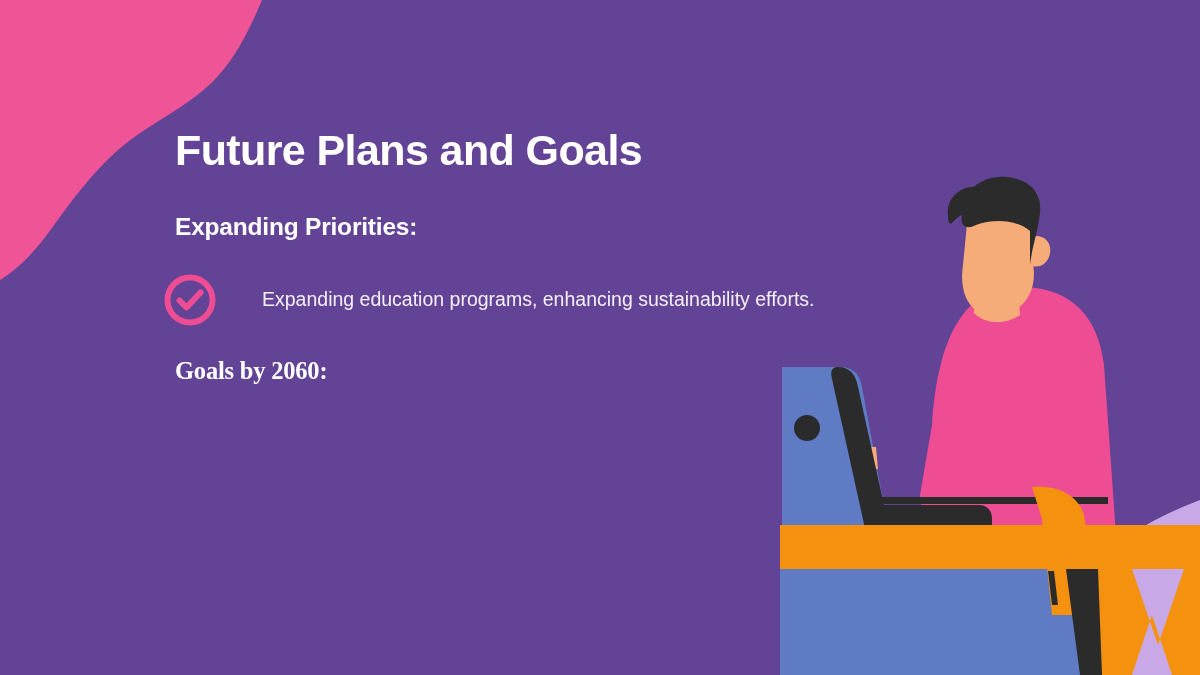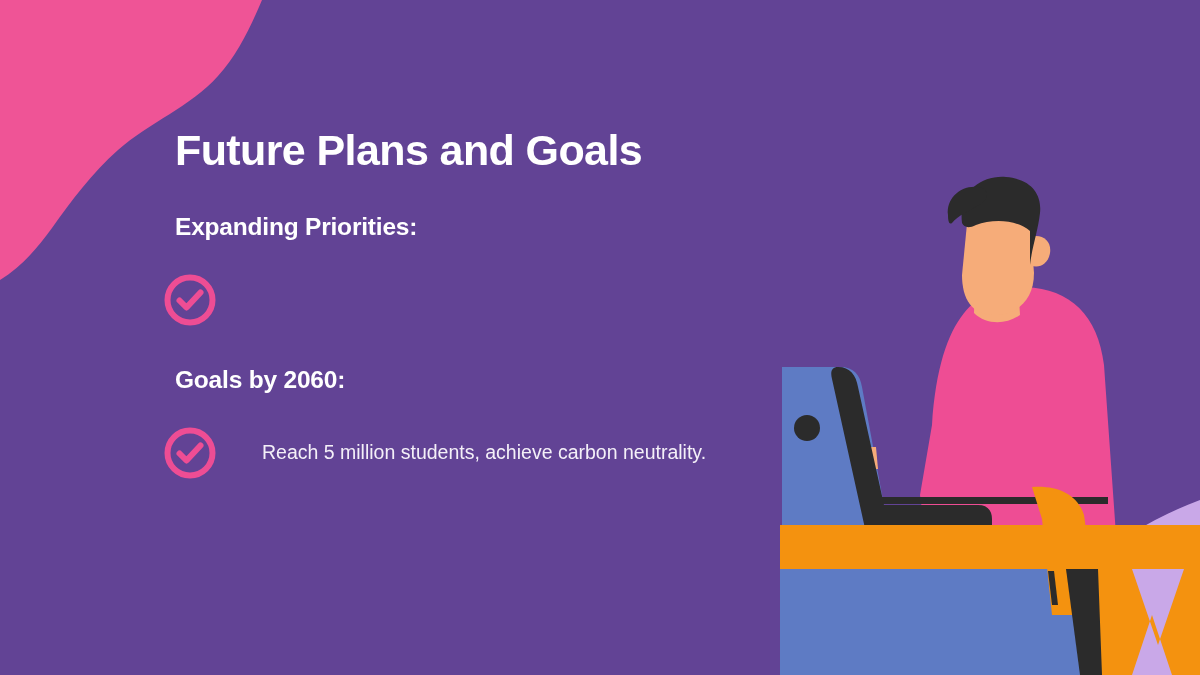--- a/index.html
+++ b/index.html
@@ -47,21 +47,21 @@
     white-space: nowrap;
     margin-top: 9px;
   }
 
   .section {
     position: absolute;
     left: 175px;
     width: 700px;
   }
   .section-1 { top: 212px; }
-  .section-2 { top: 365px; }
+  .section-2 { top: 356px; font-family: Liberation Serif, serif; }
 
   .section-heading {
     font-size: 24.5px;
     font-weight: bold;
     color: #ffffff;
     letter-spacing: -0.2px;
     line-height: 1.2;
     white-space: nowrap;
   }
 
@@ -120,32 +120,26 @@
 
     <div class="slide-title">Future Plans and Goals</div>
 
     <div class="section section-1">
       <div class="section-heading">Expanding Priorities:</div>
       <div class="bullet-row">
         <svg class="check-icon" viewBox="0 0 60 60" xmlns="http://www.w3.org/2000/svg">
           <circle cx="30" cy="30" r="22.5" fill="none" stroke="#ee4d94" stroke-width="6"></circle>
           <path d="M19.5,30.5 L26.5,37.5 L40.5,22.5" fill="none" stroke="#ee4d94" stroke-width="6" stroke-linecap="round" stroke-linejoin="round"></path>
         </svg>
+        <div class="bullet-text">Expanding education programs, enhancing sustainability efforts.</div>
       </div>
     </div>
 
     <div class="section section-2">
       <div class="section-heading">Goals by 2060:</div>
-      <div class="bullet-row">
-        <svg class="check-icon" viewBox="0 0 60 60" xmlns="http://www.w3.org/2000/svg">
-          <circle cx="30" cy="30" r="22.5" fill="none" stroke="#ee4d94" stroke-width="6"></circle>
-          <path d="M19.5,30.5 L26.5,37.5 L40.5,22.5" fill="none" stroke="#ee4d94" stroke-width="6" stroke-linecap="round" stroke-linejoin="round"></path>
-        </svg>
-        <div class="bullet-text">Reach 5 million students, achieve carbon neutrality.</div>
-      </div>
     </div>
 
   </div>
 
   <svg class="illustration" viewBox="0 0 420 500" xmlns="http://www.w3.org/2000/svg">
 
     <path fill="#5e7bc4" d="M0,355 L300,355 L330,500 L0,500 Z"></path>
 
     <path fill="#5e7bc4" d="M2,192 L60,192 C74,192 80,200 82,212 L108,352 L2,352 Z"></path>
     <circle cx="27" cy="253" r="13" fill="#2b2b2b"></circle>

